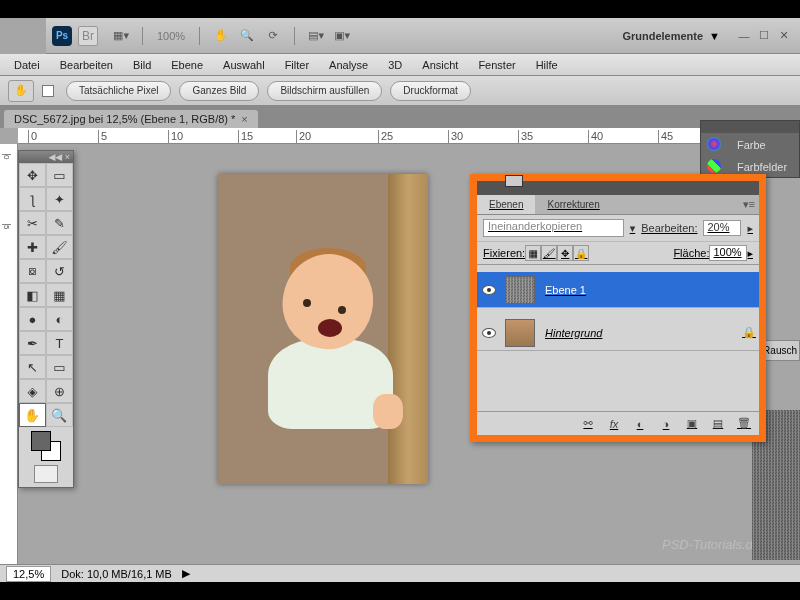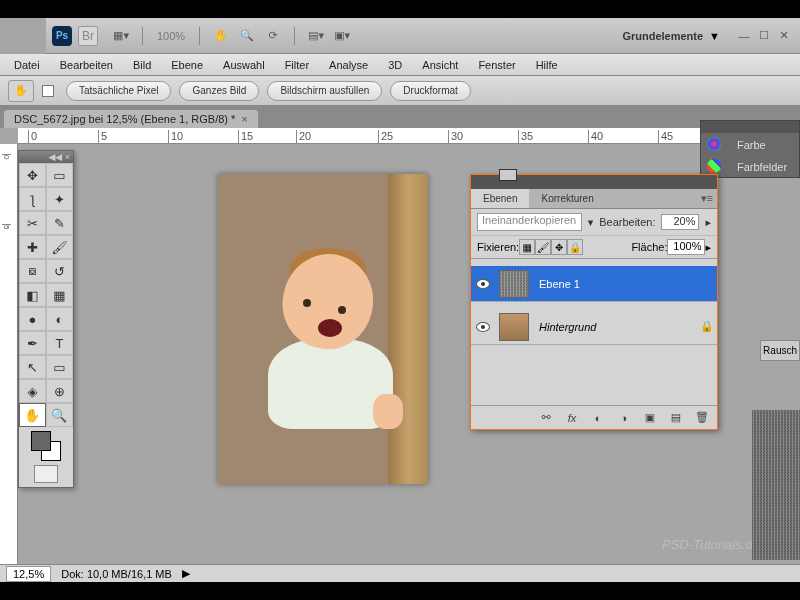--- a/index.html
+++ b/index.html
@@ -71,30 +71,30 @@
 .mini-panel { background: #6a6a6a; border: 1px solid #444; margin-bottom: 2px;}
 .mini-head { height: 12px; background:#555;}
 .mini-row { display:flex; align-items:flex-end; padding:4px 6px; gap:16px; color:#ddd; font-size:10px;}
 .mini-ico { width:14px; height:14px; border-radius:50%; }
 
 .side-tab { position:absolute; right:0; top:340px; background:#ccc; padding:4px 2px; writing-mode: horizontal-tb; border:1px solid #888; font-size:10px;}
 
 .noise-preview { position:absolute; right:0; top:410px; width:48px; height:150px; background: repeating-conic-gradient(#888 0% 25%, #555 0% 50%) 0/3px 3px;}
 
 
-.layers-panel { position: absolute; left: 470px; top: 174px; width: 248px; background: #d4d4d4; border: 1px solid #f97316; box-shadow: 2px 2px 6px rgba(0,0,0,.4);}
+.layers-panel { position: absolute; left: 470px; top: 174px; width: 296px; background: #d4d4d4; border: 7px solid #f97316; box-shadow: 2px 2px 6px rgba(0,0,0,.4); text-decoration: underline;}
 .lp-tabgrab { height: 14px; background: #535353; position:relative;}
 .lp-grab { position:absolute; left:28px; top:-6px; width:18px; height:12px; background:#ccc; border:1px solid #333;}
 .lp-tabs { display:flex; background:#b4b4b4; border-bottom:1px solid #888; position:relative;}
 .lp-tab { padding: 4px 12px; font-size:10px; color:#333; background:#b4b4b4;}
 .lp-tab.active { background:#d4d4d4;}
 .lp-menu { position:absolute; right:4px; top:3px; color:#555;}
 .lp-row { display:flex; align-items:center; padding:4px 6px; gap:6px; border-bottom:1px solid #bbb; font-size:10px; color:#333;}
 .lp-select { flex:1; background:#fff; border:1px solid #999; height:18px; padding:0 4px; color:#888;}
-.lp-pct { width:38px; background:#fff; border:1px solid #999; height:16px; text-align:right; padding:0 3px;}
+.lp-pct { width:38px; background:#fff; border:1px solid #999; height:16px; text-align:left; padding:0 3px;}
 .lp-lockrow { display:flex; align-items:center; padding:3px 6px; font-size:10px; border-bottom:1px solid #999;}
 .lock-ico { width:16px; height:16px; border:1px solid #999; display:flex;align-items:center;justify-content:center; font-size:10px;}
 .layers-list { background:#d4d4d4;}
 .layer-row { display:flex; align-items:center; height:36px; border-bottom:1px solid #aaa;margin-top:7px;}
 .layer-row.sel { background:#2b6fd6; color:#fff;}
 .vis { width:24px; display:flex;justify-content:center;}
 .vis-eye { width:14px; height:10px; border:1px solid #555; border-radius:60%; background:#fff; position:relative;}
 .vis-eye::after{content:'';position:absolute;left:4px;top:2px;width:4px;height:4px;background:#333;border-radius:50%;}
 .thumb { width:30px; height:28px; border:1px solid #666; margin:0 4px; background:#888;}
 .thumb.photo { background: linear-gradient(#c4946a,#9a7850);}

